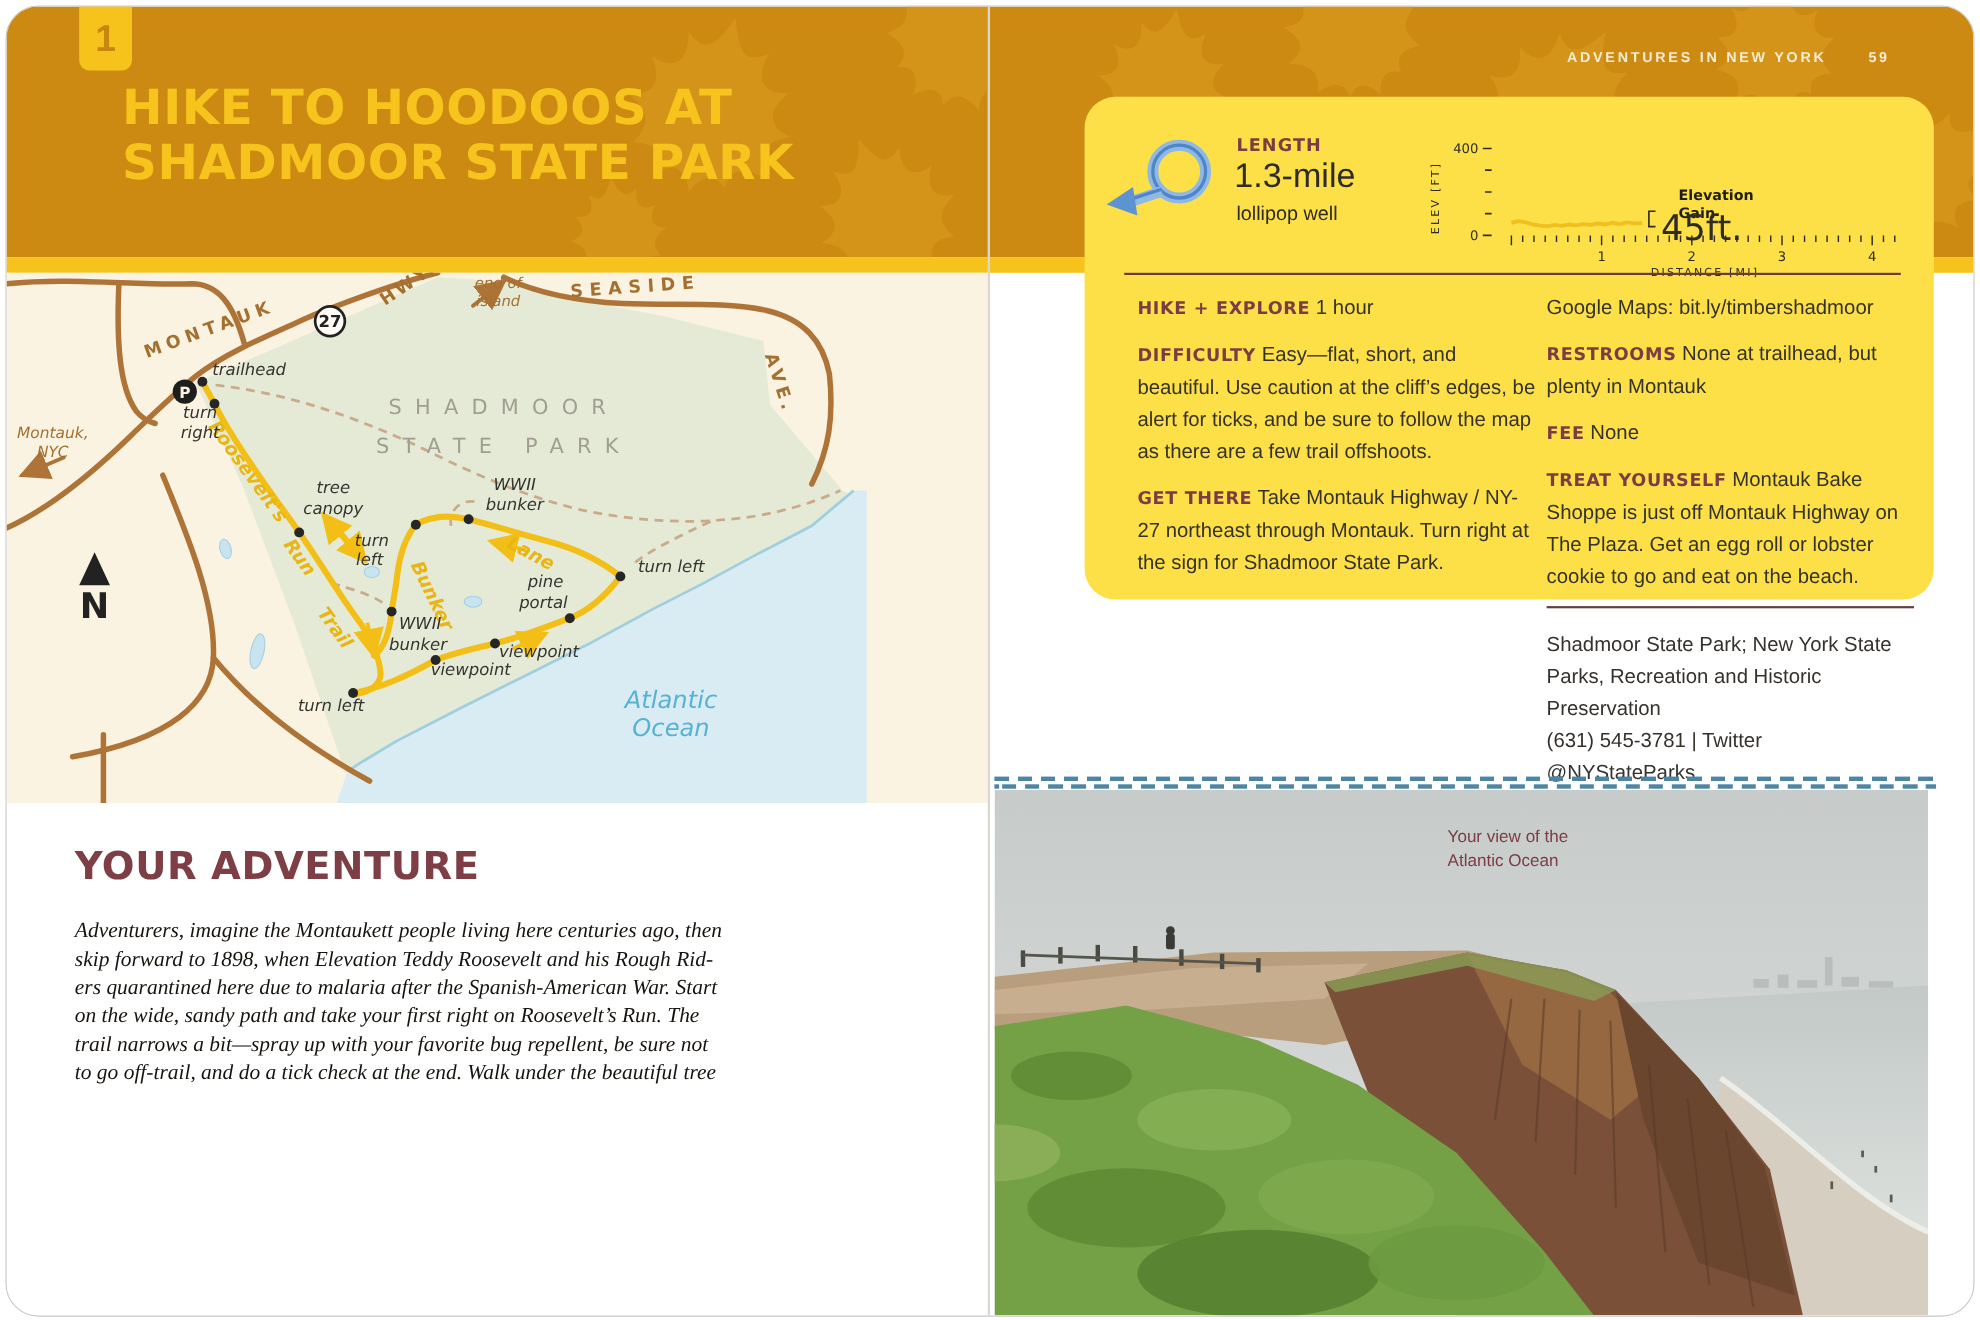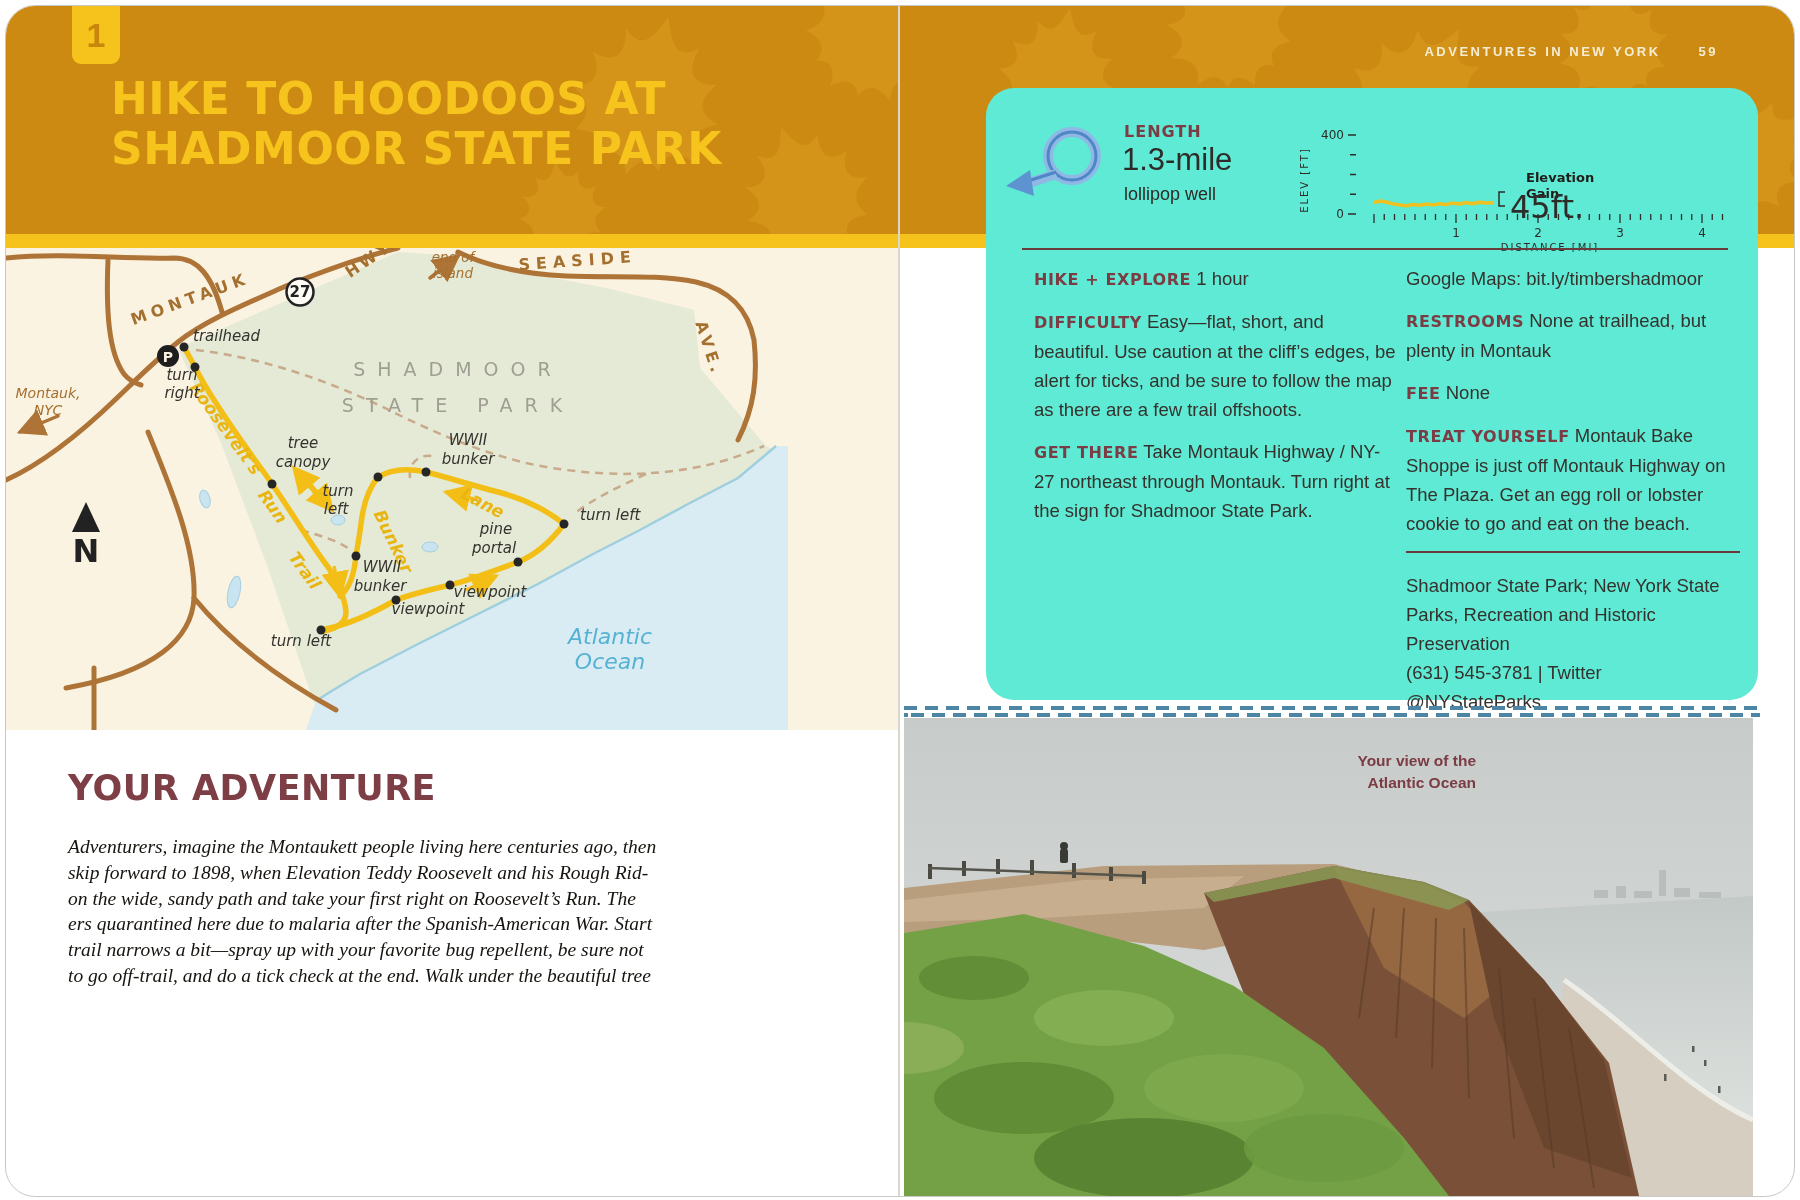--- a/index.html
+++ b/index.html
@@ -17,41 +17,41 @@
                color:#C8860D;font-size:34px;font-weight:800;}
   .title{position:absolute;left:62px;top:68px;color:#F6C41C;font-weight:800;font-size:44px;
          line-height:50px;letter-spacing:0.5px;font-family:"DejaVu Sans",sans-serif;margin-left:43px;}
   .runhead{position:absolute;top:38px;right:76px;display:flex;gap:38px;align-items:center;
            color:#F5EDD3;font-weight:700;font-size:13px;letter-spacing:2.5px;}
   
   .map-wrap{position:absolute;left:0;top:242px;width:892px;height:482px;background:#FAF3E1;}
   
   .gutter{position:absolute;left:892px;top:0;width:2px;height:1190px;background:#DAD7D0;}
   
-  .card{position:absolute;left:980px;top:82px;width:772px;height:612px;background:#5eead4;border-radius:28px;}
+  .card{position:absolute;left:980px;top:82px;width:772px;height:457px;background:#fde047;border-radius:28px;}
   .len-label{position:absolute;left:138px;top:34px;color:#7B3C44;font-size:16px;font-weight:800;
              letter-spacing:1px;font-family:"DejaVu Sans",sans-serif;}
   .len-value{position:absolute;left:136px;top:54px;color:#2E2B28;font-size:31px;font-weight:400;}
   .len-sub{position:absolute;left:138px;top:96px;color:#2E2B28;font-size:18px;}
   .divider1{position:absolute;left:36px;top:160px;width:706px;height:2px;background:#6B3B3B;}
   .col-l{position:absolute;left:48px;top:176px;width:366px;}
   .col-r{position:absolute;left:420px;top:176px;width:334px;}
   .card p{margin:0 0 13px 0;font-size:18.5px;line-height:29px;color:#35322D;}
   .lbl{color:#7B3C44;font-weight:800;font-size:16px;letter-spacing:0.6px;
        font-family:"DejaVu Sans",sans-serif;}
   .divider2{width:334px;height:2px;background:#6B3B3B;margin:8px 0 18px 0;}
   
   .dash-rail{position:absolute;left:898px;top:700px;width:856px;height:12px;}
   .dash-rail .row{height:4px;margin-bottom:3px;
      background:repeating-linear-gradient(90deg,#4C86A4 0 13px,transparent 13px 21px);}
   .dash-rail .row.off{background-position:7px 0;}
   
   .photo{position:absolute;left:898px;top:712px;width:849px;height:478px;overflow:hidden;}
-  .photo-caption{position:absolute;left:1310px;top:744px;width:160px;text-align:right;
-     color:#7B3C44;font-weight:700;font-size:15.5px;line-height:22px;}
+  .photo-caption{position:absolute;left:1310px;top:744px;width:160px;text-align:left;
+     color:#7B3C44;font-weight:400;font-size:15.5px;line-height:22px;}
   
   .adv-title{position:absolute;left:62px;top:762px;color:#7D3E46;font-size:35px;font-weight:800;
              letter-spacing:0.5px;font-family:"DejaVu Sans",sans-serif;}
   .adv-par{position:absolute;left:62px;top:828px;font-family:"Liberation Serif",serif;
            font-size:19.5px;line-height:25.8px;color:#17140F;white-space:nowrap;font-style:italic;}
   
   .map-wrap svg text{font-family:"DejaVu Sans",sans-serif;}
 </style>
 </head>
 <body>
@@ -424,19 +424,19 @@
   </div>
   <div class="photo-caption">
     <div>Your view of the</div>
     <div>Atlantic Ocean</div>
   </div>
 
   <div class="adv-title">YOUR ADVENTURE</div>
   <div class="adv-par">
     <div>Adventurers, imagine the Montaukett people living here centuries ago, then</div>
     <div>skip forward to 1898, when Elevation Teddy Roosevelt and his Rough Rid-</div>
+    <div>ers quarantined here due to malaria after the Spanish-American War. Start</div>
     <div>on the wide, sandy path and take your first right on Roosevelt’s Run. The</div>
-    <div>ers quarantined here due to malaria after the Spanish-American War. Start</div>
     <div>trail narrows a bit—spray up with your favorite bug repellent, be sure not</div>
     <div>to go off-trail, and do a tick check at the end. Walk under the beautiful tree</div>
   </div>
 
 </div>
 
 </body></html>

